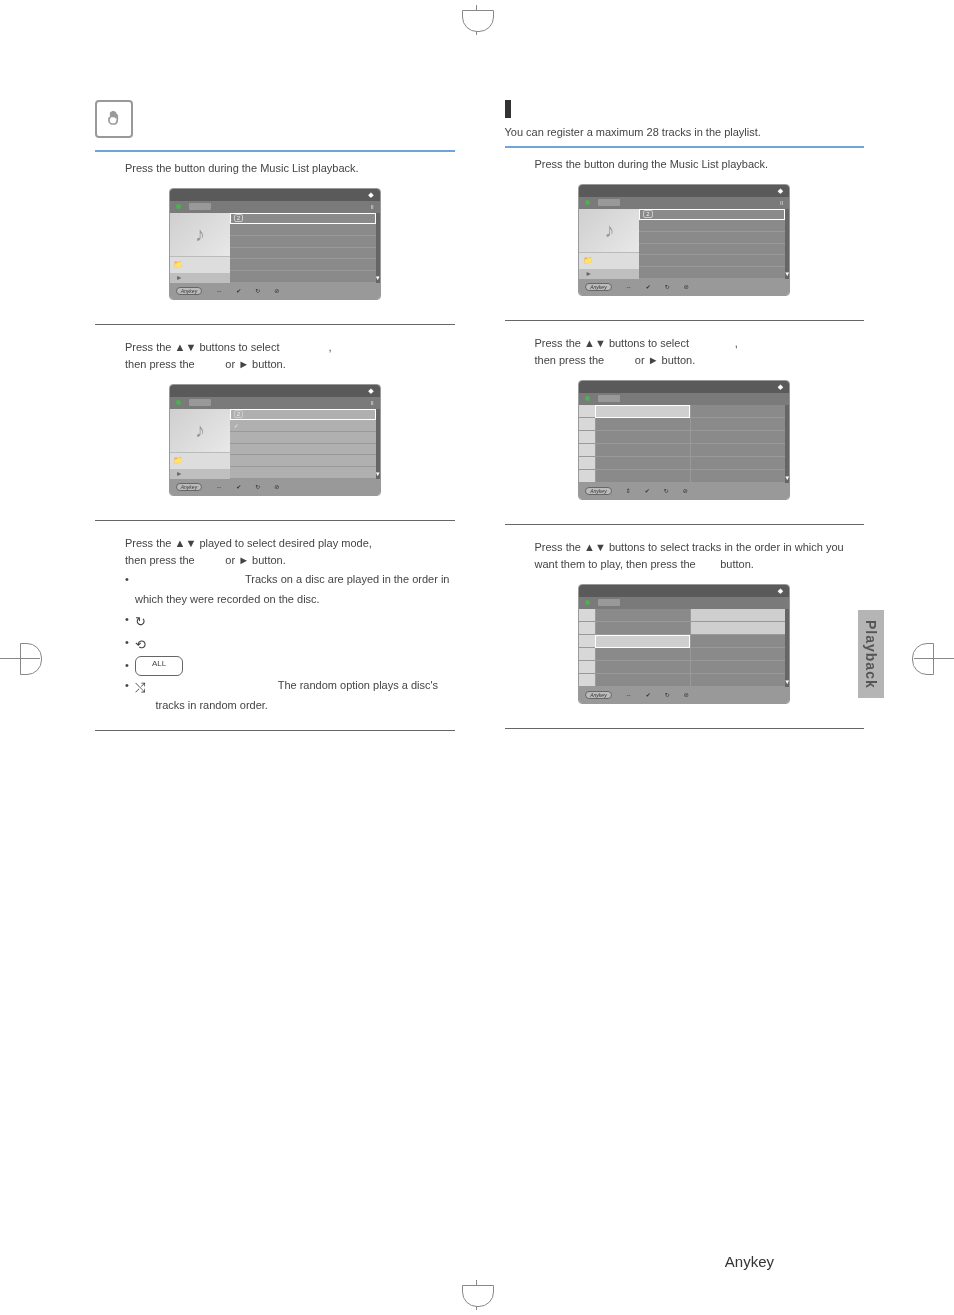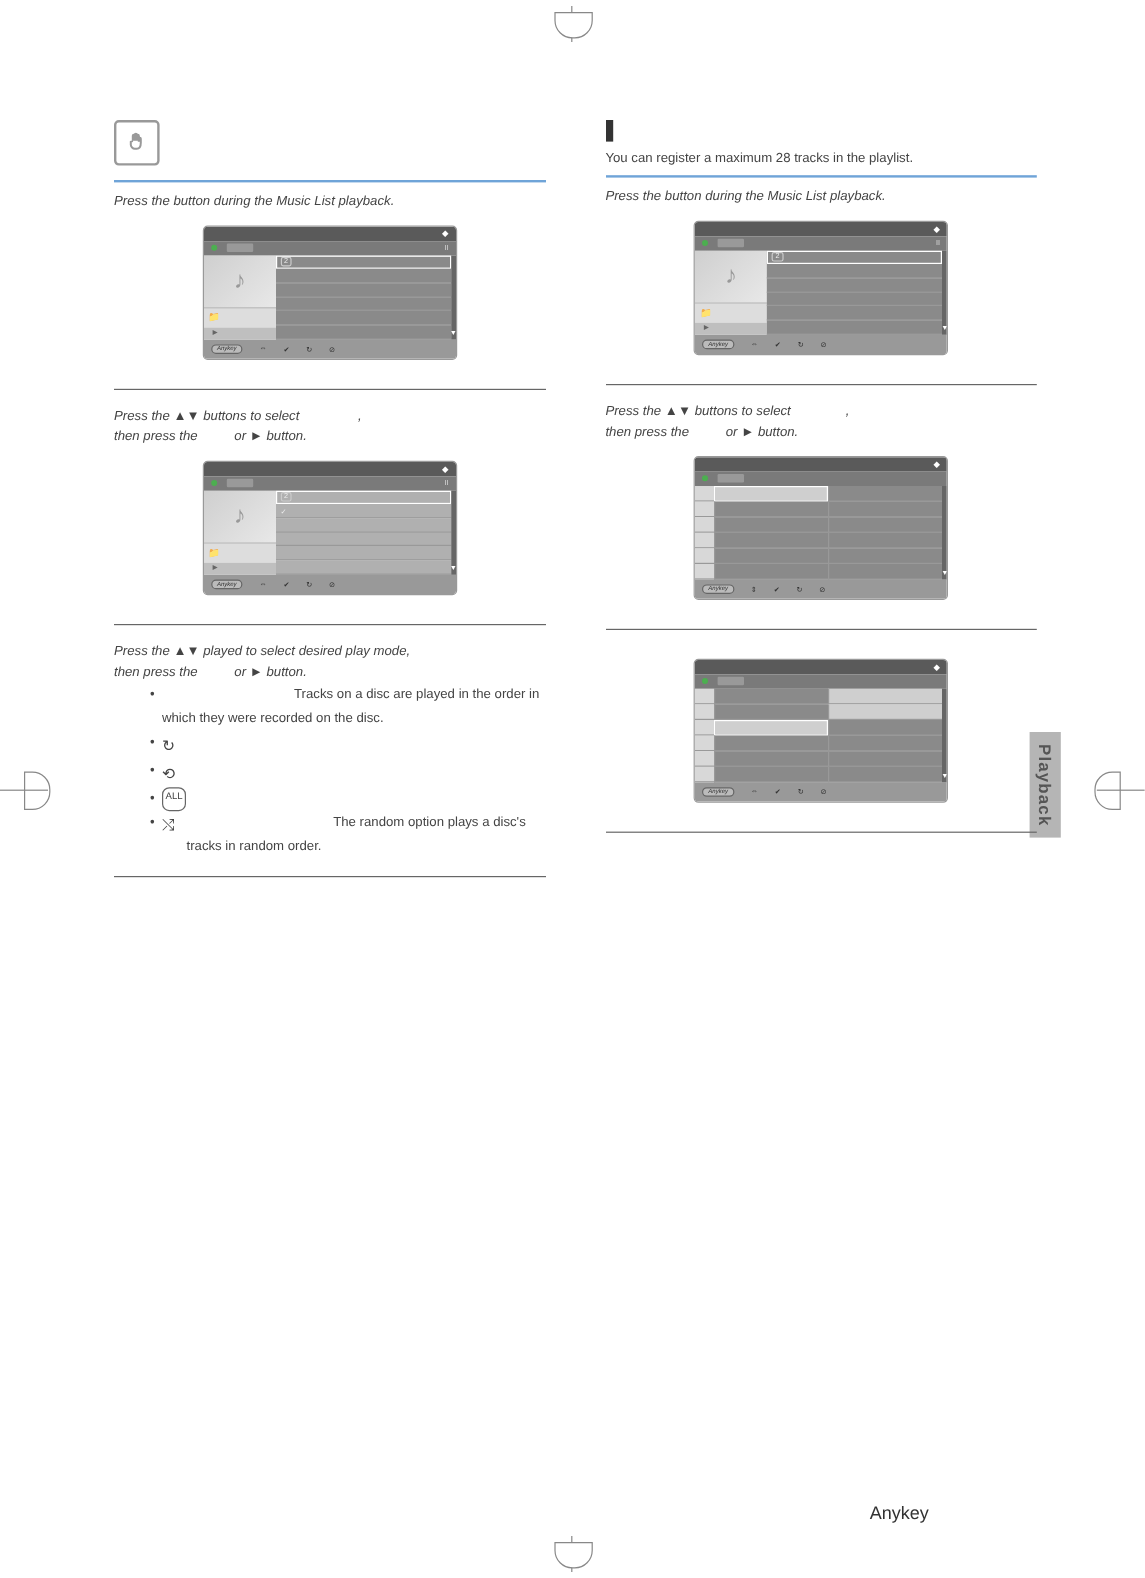--- a/index.html
+++ b/index.html
@@ -88,23 +88,23 @@
   }
   .blue-line {
     border-top: 2px solid #6fa4d8;
     margin-bottom: 8px;
   }
   .thin-line {
     border-top: 1px solid #666;
     margin: 14px 0;
   }
   .step-text {
+    margin-left: 30px;
     line-height: 1.6;
     color: #444;
-    font-style: italic;
   }
   .screenshot {
     width: 210px;
     margin: 10px auto;
     border: 1px solid #999;
     border-radius: 4px;
     background: #f8f8f8;
     overflow: hidden;
   }
   .sc-title {
@@ -448,21 +448,21 @@
       <div class="row">
           <span class="dot">•</span>
         <span style="font-size:13px">↻</span>
       </div>
       <div class="row">
           <span class="dot">•</span>
         <span style="font-size:13px">⟲</span>
       </div>
       <div class="row">
           <span class="dot">•</span>
-        <span style="font-size:8px;border:1px solid #666;border-radius:6px;padding:0 2px">ALL</span>
+        <span style="font-size:8px;border:1px solid #666;border-radius:6px;padding:0 16px">ALL</span>
       </div>
       <div class="row">
           <span class="dot">•</span>
         <span style="font-size:13px;margin-right:4px">⤭</span>
         <span style="flex:1">&nbsp;&nbsp;&nbsp;&nbsp;&nbsp;&nbsp;&nbsp;&nbsp;&nbsp;&nbsp;&nbsp;&nbsp;&nbsp;&nbsp;&nbsp;&nbsp;&nbsp;&nbsp;&nbsp;&nbsp;&nbsp;&nbsp;&nbsp;&nbsp;&nbsp;&nbsp;&nbsp;&nbsp;&nbsp;&nbsp;&nbsp;&nbsp;&nbsp;&nbsp;&nbsp;&nbsp;&nbsp;&nbsp;&nbsp;&nbsp;<span>The random option plays a disc's tracks in random order.</span></span>
       </div>
     </div>
 
     <div class="thin-line" style="margin-top:14px"></div>
   </div>
@@ -575,20 +575,27 @@
         <span class="anykey">Anykey</span>
         <span class="foot-icon">⇕</span>
         <span class="foot-icon">✔</span>
         <span class="foot-icon">↻</span>
         <span class="foot-icon">⊘</span>
       </div>
     </div>
 
     <div class="thin-line"></div>
 
+    <div class="step-text">
+      <span>Press the </span>
+      <span>▲▼</span>
+      <span> buttons to select tracks in the order in which you want them to play, then press the </span>
+      &nbsp;&nbsp;&nbsp;&nbsp;&nbsp;&nbsp;
+      <span> button.</span>
+    </div>
 
     <div class="playlist-screenshot">
       <div class="sc-title">
           <span>◆</span>
         </div>
       <div class="sc-header">
         <span class="dot"></span>
         <span class="hdr-block"></span>
       </div>
       <div class="pl-body">

